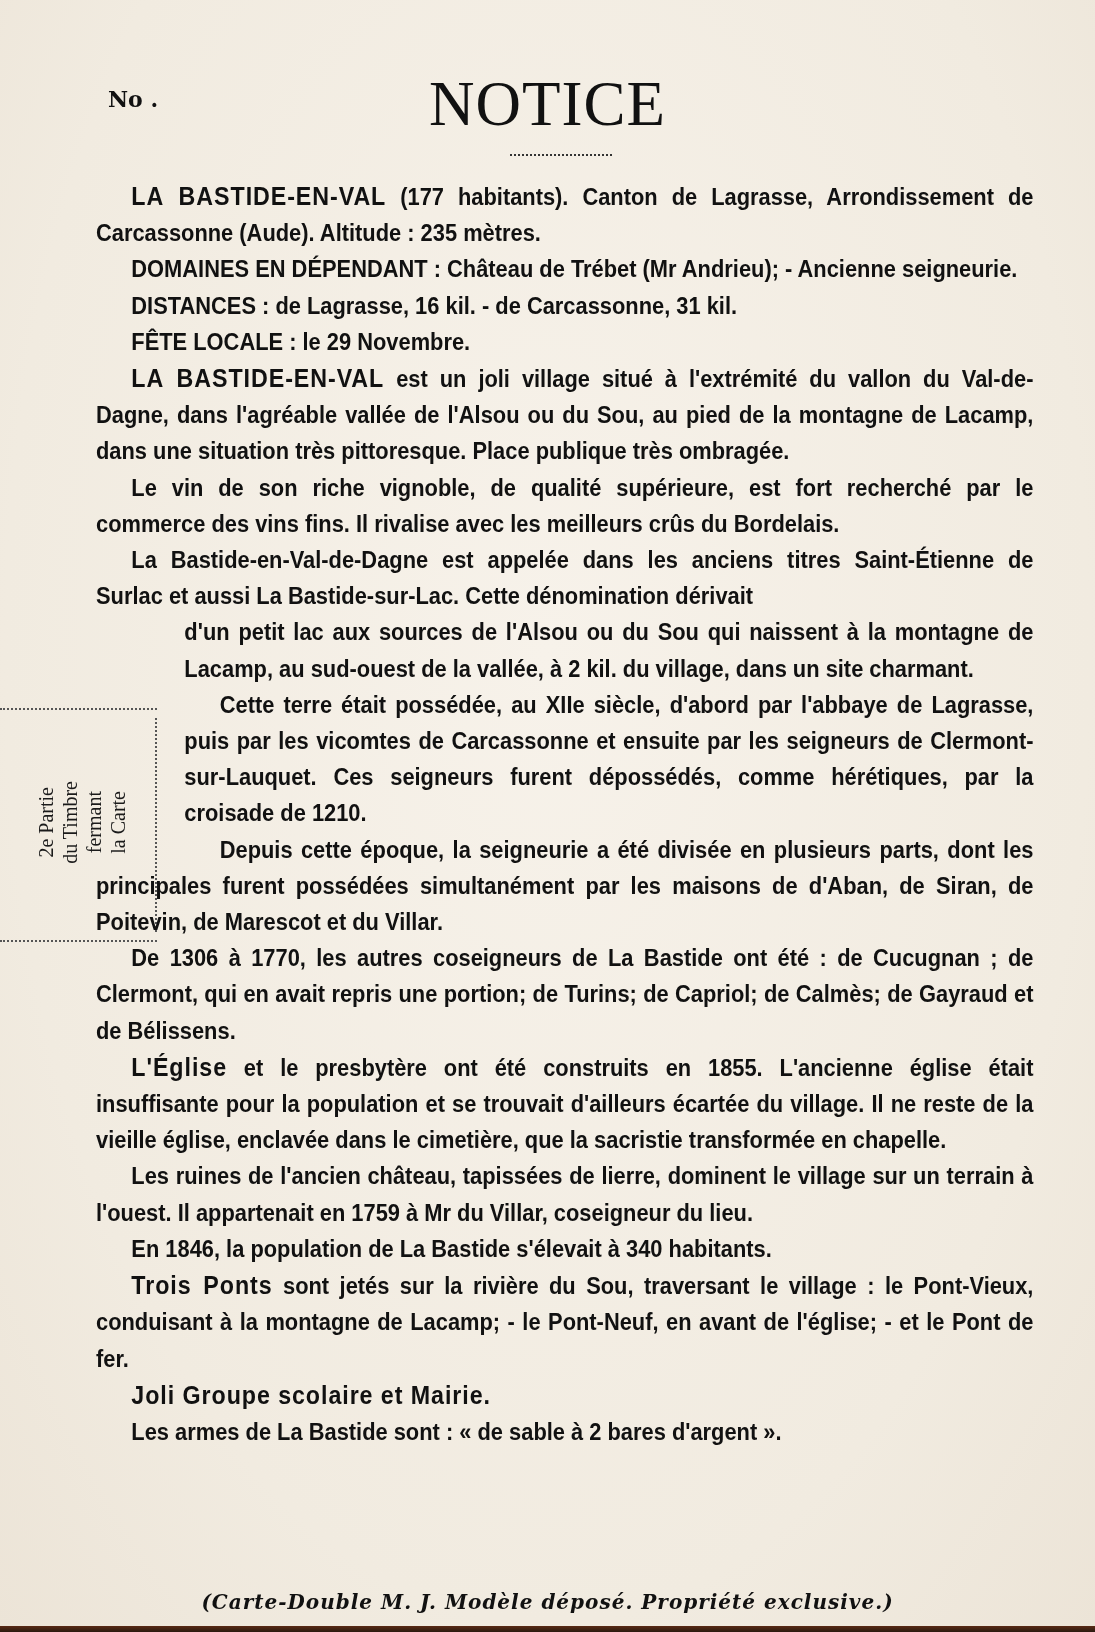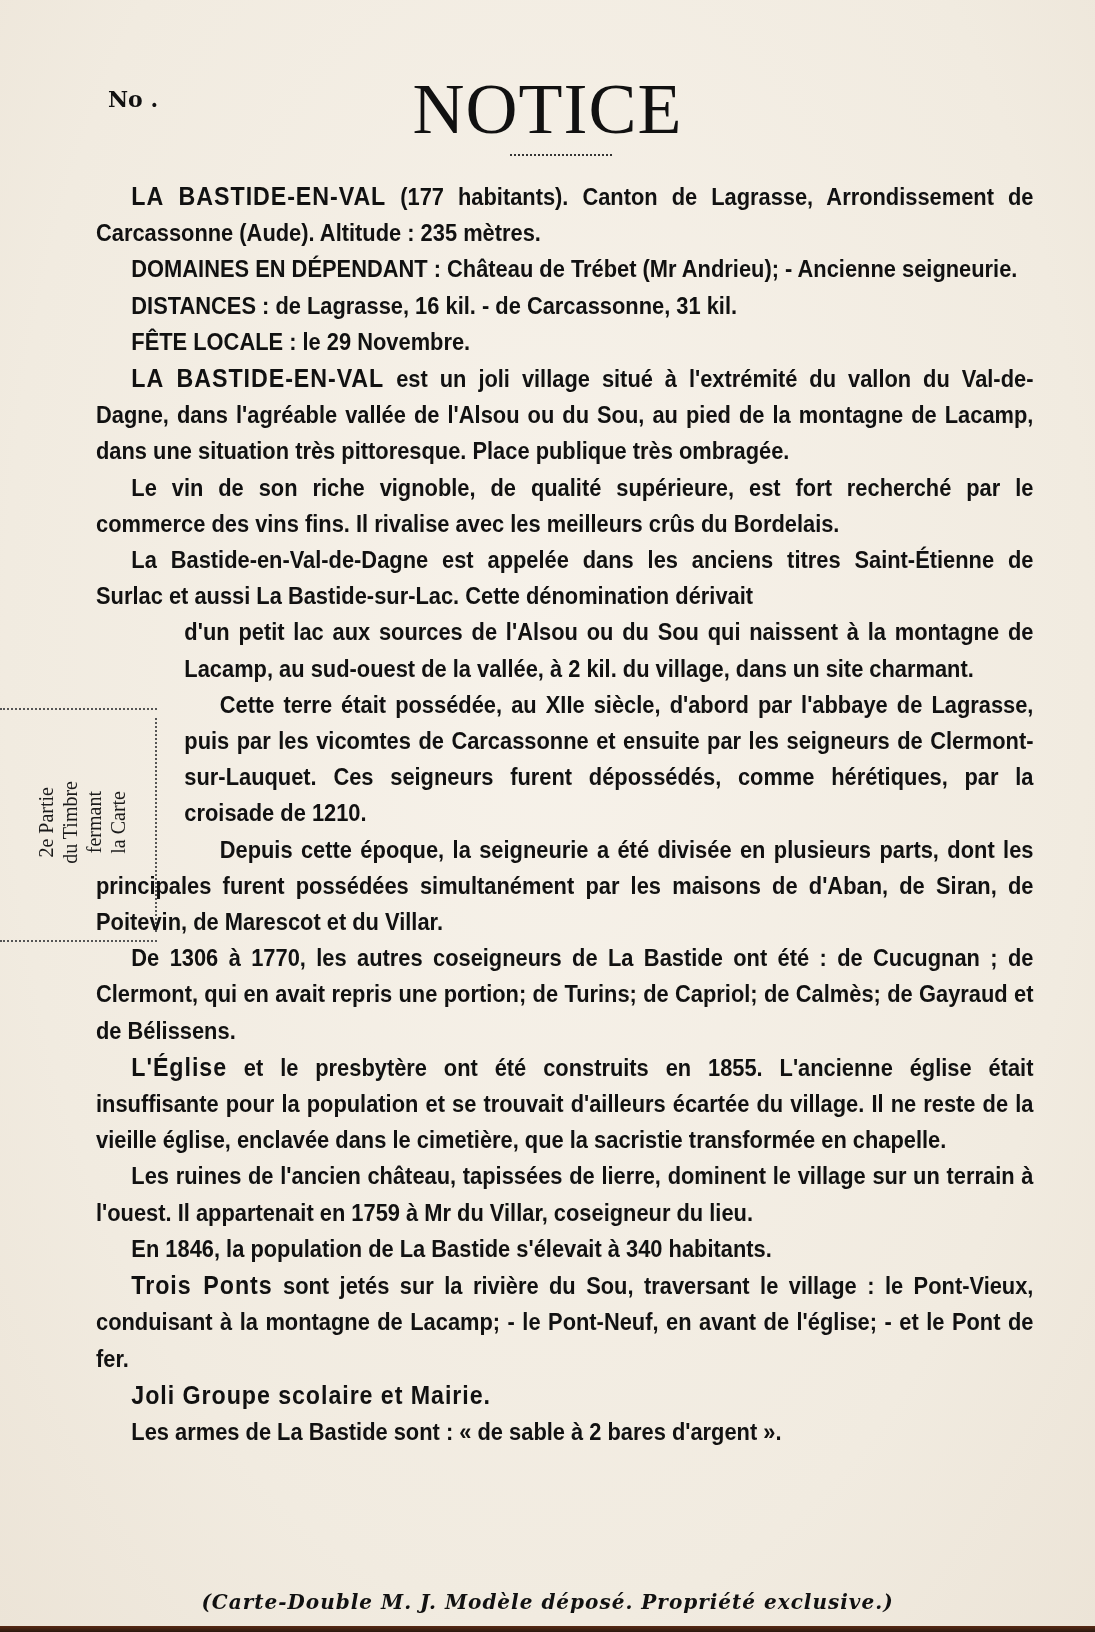--- a/index.html
+++ b/index.html
@@ -18,21 +18,21 @@
     position: absolute; left: 0; right: 0; bottom: 0; height: 6px;
     background: linear-gradient(#5a2a14, #2a1a10);
   }
   .numero {
     position: absolute; left: 108px; top: 86px;
     font-family: "DejaVu Serif", serif; font-weight: bold; font-size: 22px;
   }
   .title {
     position: absolute; left: 0; right: 0; top: 68px; text-align: center;
     font-family: "Liberation Serif", "DejaVu Serif", serif;
-    font-size: 72px; letter-spacing: 1px; font-weight: normal;
+    font-size: 63px; letter-spacing: 1px; font-weight: normal;
   }
   .title-rule {
     position: absolute; left: 510px; width: 102px; top: 154px;
     border-top: 2px dotted #333;
   }
   .text {
     position: absolute; left: 96px; width: 938px; top: 178px;
     font-family: "Liberation Sans Narrow", "Liberation Sans", sans-serif;
     font-size: 23.5px; line-height: 36.2px; font-weight: bold;
     text-align: justify;

